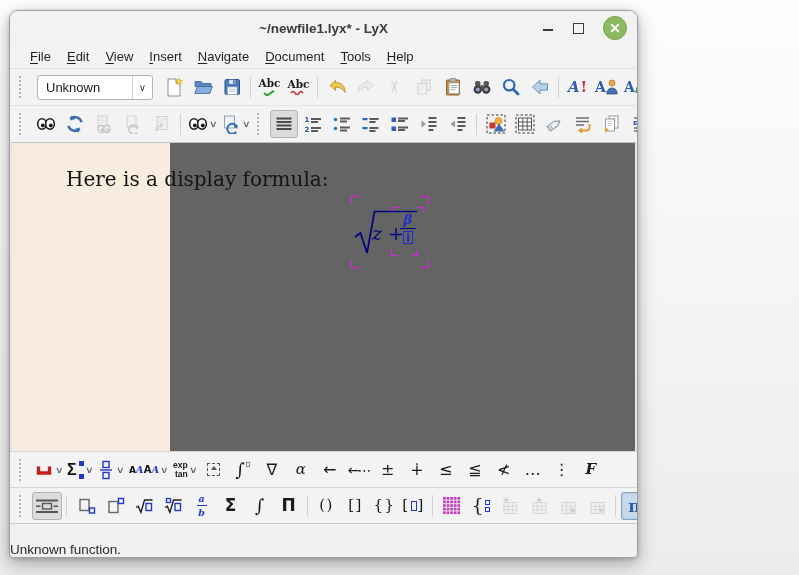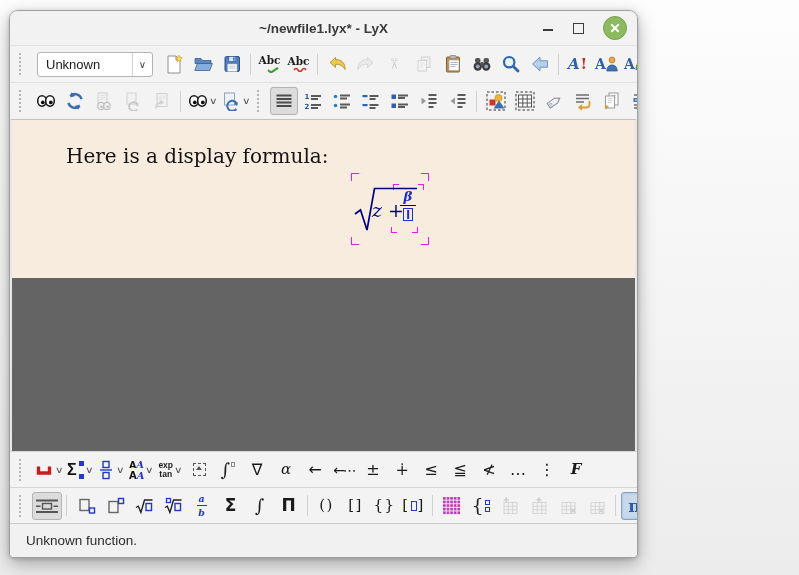--- a/index.html
+++ b/index.html
@@ -30,65 +30,65 @@
   .btns{display:flex;align-items:center}
   .tbtn{flex:0 0 auto;display:inline-flex;align-items:center;justify-content:center;min-width:28px;height:28px;padding:0 1px;margin:0 .5px;background:transparent;border:1px solid transparent;border-radius:3px;position:relative;font-family:inherit}
   .tbtn.pressed{background:#dcdcdc;border-color:#b3b3b3}
   .tbtn.active{background:#c8d9ec;border-color:#82a5c8;box-shadow:inset 0 0 2px rgba(60,100,150,.4)}
   .tbtn.disabled{opacity:.4;filter:grayscale(75%)}
   .dd{font-size:9px;color:#555;margin-left:2px;transform:scaleX(1.3)}
   .combo{flex:0 0 auto;width:116px;height:25px;margin-left:6px;background:#fff;border:1px solid #b3b3b3;border-radius:3px;display:flex;align-items:center;font-size:13px;color:#1a1a1a}
   .combo-val{padding-left:8px;flex:1}
   .combo-arrow{border-left:1px solid #d2d2d2;align-self:stretch;display:flex;align-items:center;padding:0 6px;font-size:10px;color:#444;transform-origin:center;}
   
-  .workarea{flex:1 1 auto;display:flex;flex-direction:column;position:relative;border-top:1px solid #c2c2c2;border-left:2px solid #e7e7e7;border-right:2px solid #e7e7e7;background:#646464}
+  .workarea{flex:1 1 auto;display:flex;position:relative;border-top:1px solid #c2c2c2;border-left:2px solid #e7e7e7;border-right:2px solid #e7e7e7;background:#646464}
   .page{flex:0 0 158px;background:#f8ecdf;position:relative}
   .offpage{flex:1 1 auto;background:#646464}
   .paragraph{position:absolute;left:54px;top:24px;font-family:"DejaVu Serif","Liberation Serif",serif;font-size:20px;color:#141414;white-space:nowrap}
   
   .formula-inset{position:absolute;left:339px;top:53px;width:78px;height:72px;color:#000080}
   .mc{position:absolute;width:8px;height:8px}
   .mc.tl{border-top:1.6px solid #f018f0;border-left:1.6px solid #f018f0}
   .mc.tr{border-top:1.6px solid #f018f0;border-right:1.6px solid #f018f0}
   .mc.bl{border-bottom:1.6px solid #f018f0;border-left:1.6px solid #f018f0}
   .mc.br{border-bottom:1.6px solid #f018f0;border-right:1.6px solid #f018f0}
   .mc.i{width:6px;height:6px}
   .radical{position:absolute;left:2px;top:11px}
   .frm-z{position:absolute;left:21px;top:26px;font:italic 19px "DejaVu Serif","Liberation Serif",serif;color:#000080;white-space:nowrap}
   .frm-frac{position:absolute;left:47px;top:17px;width:20px;display:flex;flex-direction:column;align-items:center}
   .frm-num{font:italic 700 13.5px "DejaVu Serif","Liberation Serif",serif;line-height:13px;color:#1e2ecb}
   .frm-line{width:16px;height:1.6px;background:#000080;margin:1.5px 0 2px}
   .frm-box{width:10px;height:13px;border:1.7px solid #1e2ecb;position:relative}
   .frm-box::after{content:"";position:absolute;left:50%;top:1px;bottom:1px;width:1.7px;background:#1e2ecb;transform:translateX(-50%)}
   
-  .statusbar{flex:0 0 34px;background:#f1f1f1;border-top:1px solid #c9c9c9;display:flex;align-items:center;padding-left:16px;font-size:13.5px;color:#2b2b2b}
+  .statusbar{flex:0 0 34px;background:#f1f1f1;border-top:1px solid #c9c9c9;display:flex;align-items:flex-end;padding-left:0;font-size:13.5px;color:#2b2b2b}
   
   .mg{font-family:"DejaVu Sans",sans-serif;font-size:16px;color:#1a1a1a;line-height:1}
   .mg.big{font-size:17px;font-weight:600}
   .mg.bigs{font-size:18px;font-family:"DejaVu Serif",serif}
   .mg.it{font-style:italic;font-family:"DejaVu Serif",serif;font-size:15px}
   .mg.itF{font-style:italic;font-family:"DejaVu Serif",serif;font-weight:600;font-size:15px}
   .mg.ad{letter-spacing:-2px;font-size:14px}
   .mg.del{font-family:"DejaVu Serif",serif;letter-spacing:1.5px;font-size:15px}
   .mg.ovf{font-size:13px;font-weight:700;color:#444;letter-spacing:-1px}
-  .abcw{display:flex;flex-direction:column;align-items:flex-end;line-height:1;gap:1px}
+  .abcw{display:flex;flex-direction:column;align-items:center;line-height:1;gap:1px}
   .abct{font-size:10.5px;font-weight:700;color:#1d1d1d;font-family:"DejaVu Serif",serif}
   .scis{font-size:15px;color:#9a9a9a;display:inline-block;transform:rotate(90deg)}
   .emphA{font:italic 700 15px "DejaVu Serif",serif;color:#2f5fae}
   .emphX{font:700 15px "DejaVu Serif",serif;color:#c32b2b;margin-left:1px}
   .nounA{font:700 14px "DejaVu Serif",serif;color:#2f5fae}
   .bigopw{position:relative;display:inline-flex;align-items:center;padding-right:7px;height:20px}
   .bigS{font-size:16px;font-weight:600;color:#111}
   .bsq{position:absolute;right:0;width:5px;height:5px;background:#2238c8}
   .bsq.t{top:1px}.bsq.b{bottom:1px}
-  .mfw{display:flex;flex-direction:column;line-height:9px}
+  .mfw{display:flex;flex-direction:row;line-height:9px}
   .mfw .bk{font:600 9px "DejaVu Sans",sans-serif;color:#111}
   .mfw .bl{font:italic 600 10px "DejaVu Serif",serif;color:#2238c8}
   .mfw .r2 .bk{font-weight:800;font-size:10px}
-  .fnw{font-size:8.5px;line-height:8.5px;color:#1a1a1a;text-align:center;font-weight:600}
+  .fnw{font-size:8.5px;line-height:8.5px;color:#1a1a1a;text-align:right;font-weight:600}
   .phbox{display:inline-block;width:13px;height:13px;border:1.3px dashed #555;position:relative}
   .phbox::before{content:"";position:absolute;top:0;left:50%;transform:translateX(-50%);border:3px solid transparent;border-bottom:4px solid #555;margin-top:-1px}
   .sqo{display:inline-block;width:4.5px;height:4.5px;border:1px solid #888;margin:2px 0 12px 1px}
   .fab{display:inline-flex;flex-direction:column;align-items:center;line-height:8px;font:italic 700 9.5px "DejaVu Serif",serif;color:#2238c8}
   .fab i{width:10px;height:1.4px;background:#2238c8;margin:1px 0}
   .dbx{display:inline-block;width:6px;height:10px;border:1.4px solid #2238c8;margin:0 1px}
   .casecol{display:inline-flex;flex-direction:column;gap:2px;margin-left:1px}
   .casecol i{width:5px;height:5px;border:1.3px solid #2238c8}
   .piG{font:700 17px "DejaVu Serif",serif;color:#2d5fa8}
 </style>
@@ -99,20 +99,30 @@
 
   <div class="titlebar">
     <span class="title">~/newfile1.lyx* - LyX</span>
     <span class="winbtns">
       <span class="wb wb-min"></span>
       <span class="wb wb-max"></span>
       <span class="wb wb-close"></span>
     </span>
   </div>
 
+  <div class="menubar" id="menubar">
+      <span class="menu-item"><u>F</u>ile</span>
+      <span class="menu-item"><u>E</u>dit</span>
+      <span class="menu-item"><u>V</u>iew</span>
+      <span class="menu-item"><u>I</u>nsert</span>
+      <span class="menu-item"><u>N</u>avigate</span>
+      <span class="menu-item"><u>D</u>ocument</span>
+      <span class="menu-item"><u>T</u>ools</span>
+      <span class="menu-item"><u>H</u>elp</span>
+    </div>
 
   <div class="toolbar">
     <i class="grip"></i>
     <div class="combo">
       <span class="combo-val">Unknown</span>
       <span class="combo-arrow">∨</span>
     </div>
     <div class="btns" style="margin-left:6px">
         <button class="tbtn">
           <svg width="20" height="20" viewBox="0 0 20 20">

